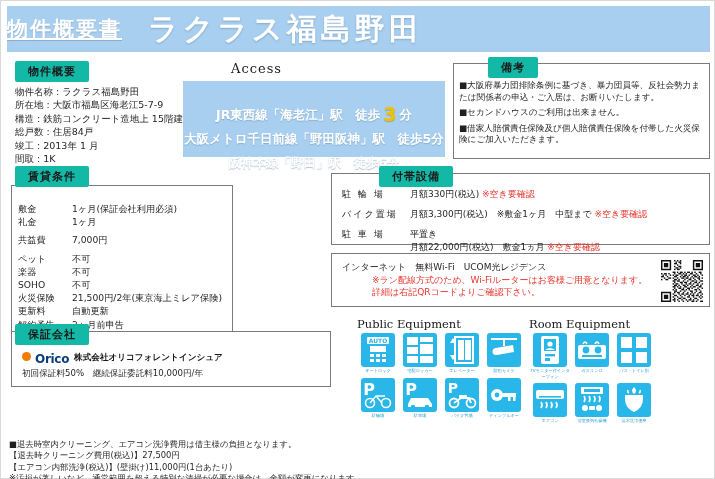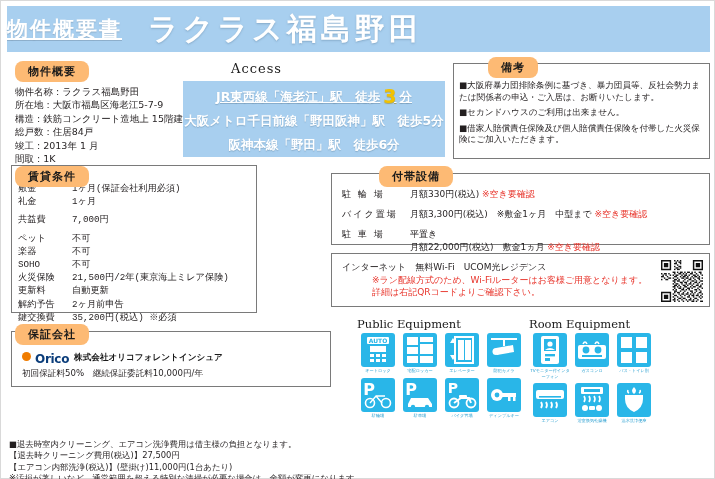--- a/index.html
+++ b/index.html
@@ -34,25 +34,25 @@
   .hdr-name{
     font-size:30px;color:#ffffff;font-weight:bold;
     margin-left:26px;letter-spacing:4px;
     text-shadow:0 1px 2px rgba(110,145,175,.6);
   }
 
   
   .panel{position:absolute;border:1px solid #7a7a7a;box-sizing:border-box;background:#fff;}
   .tab{
     position:absolute;
-    background:#fdba74;
+    background:#14b8a6;
     color:#1a1a1a;
     font-size:11px;font-weight:bold;
     padding:3px 13px 3px 13px;
-    border-radius:8px;
+    border-radius:2px;
     letter-spacing:1px;
     white-space:nowrap;
     z-index:5;
   }
 
   
   #panel-overview{left:10px;top:62px;width:196px;height:96px;border:none;}
   #tab-overview{left:14px;top:60px;}
   .ov-list{
     position:absolute;left:4px;top:22px;
@@ -70,38 +70,38 @@
   .access-box{
     position:absolute;left:0;top:20px;width:262px;height:76px;
     background:#a8cfef;
     text-align:center;
   }
   .access-line{
     color:#ffffff;font-weight:bold;font-size:12.5px;
     line-height:24px;white-space:nowrap;
     text-shadow:0 1px 1px rgba(110,145,175,.55);
   }
-  .access-line.l1{padding-top:3px;text-decoration:underline;}
+  .access-line.l1{padding-top:21px;}
   .big3{
     color:#f2c200;font-size:19px;font-weight:bold;
     vertical-align:-2px;padding:0 3px;
     text-shadow:0 1px 1px rgba(150,120,0,.5);
   }
 
   
   #panel-remarks{left:452px;top:62px;width:257px;height:96px;}
   #tab-remarks{left:487px;top:56px;}
   .rm-list{
     position:absolute;left:5px;top:16px;width:248px;
     font-size:8.6px;line-height:11.6px;
   }
   .rm-list p{margin:0 0 4px 0;text-indent:0;}
 
   
-  #panel-rent{left:10px;top:164px;width:246px;height:148px;font-family:Liberation Mono, monospace;}
+  #panel-rent{left:10px;top:184px;width:222px;height:148px;}
   #tab-rent{left:14px;top:165px;}
   .rent-table{
     position:absolute;left:6px;top:16px;
     font-size:9.2px;line-height:13.2px;
     border-collapse:collapse;white-space:nowrap;
   }
   .rent-table td{padding:0 0 0 0;vertical-align:top;}
   .rent-table td.k{width:54px;}
   .rent-gap td{height:5px;line-height:5px;font-size:1px;}
 

